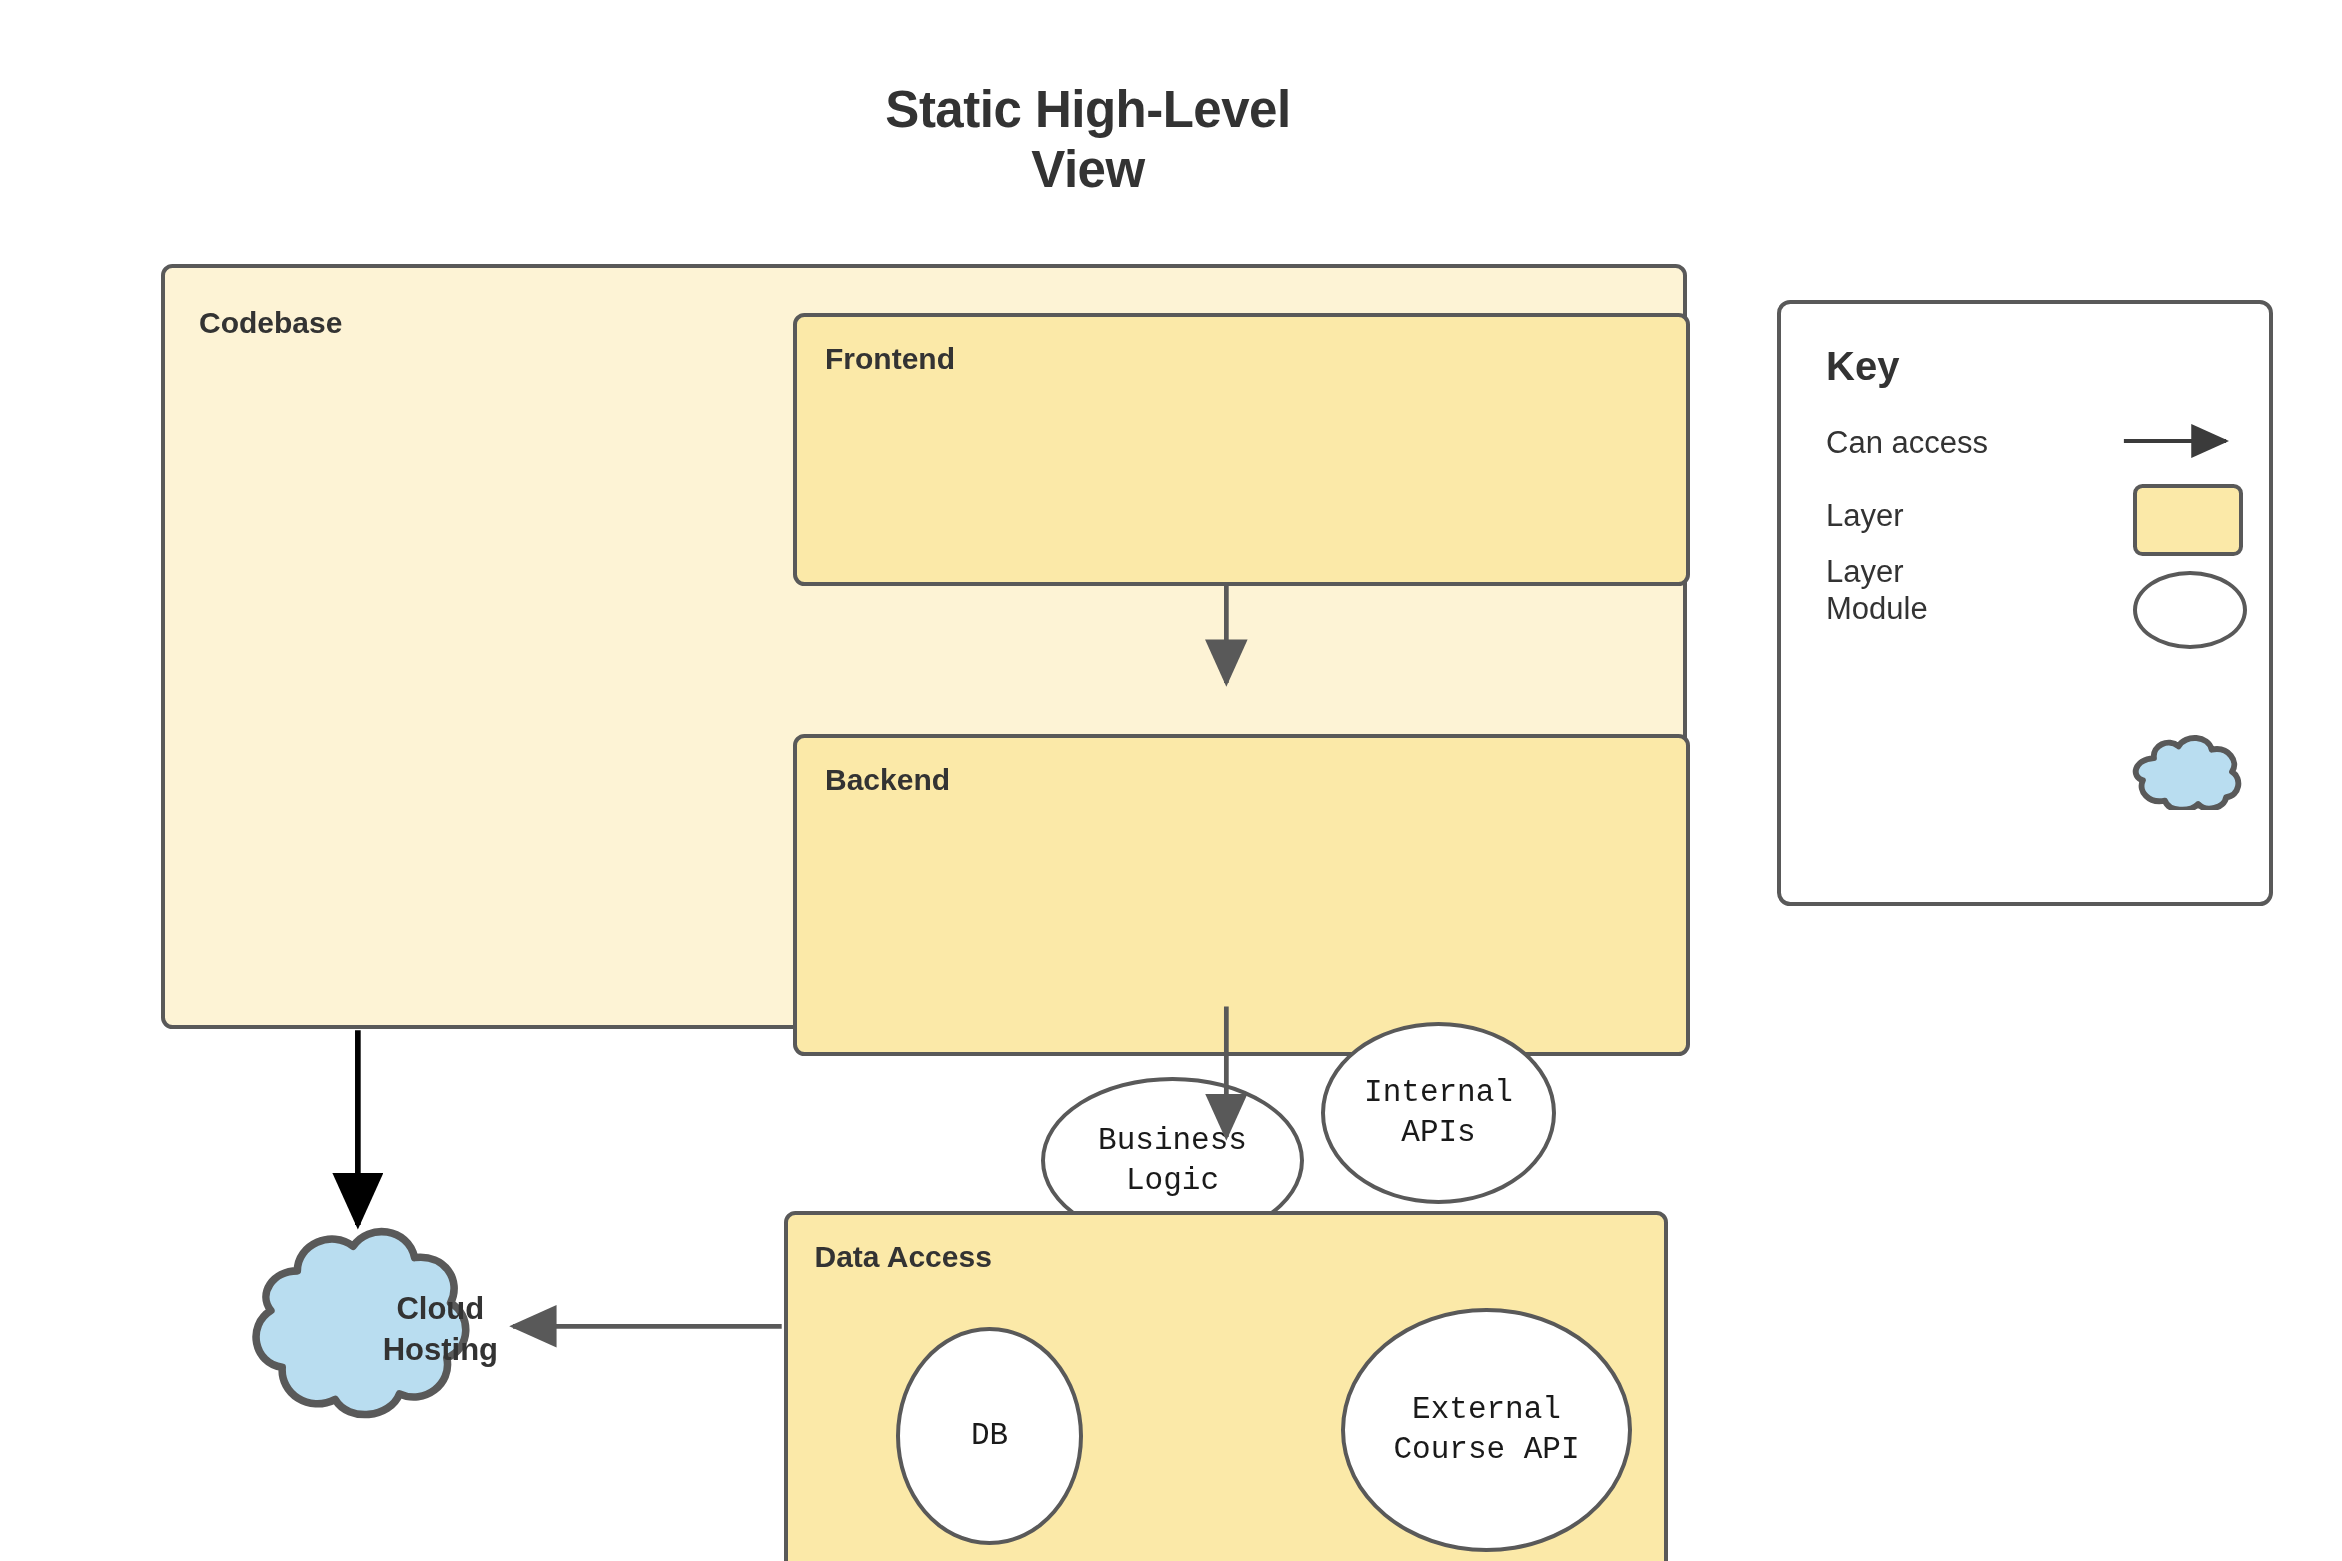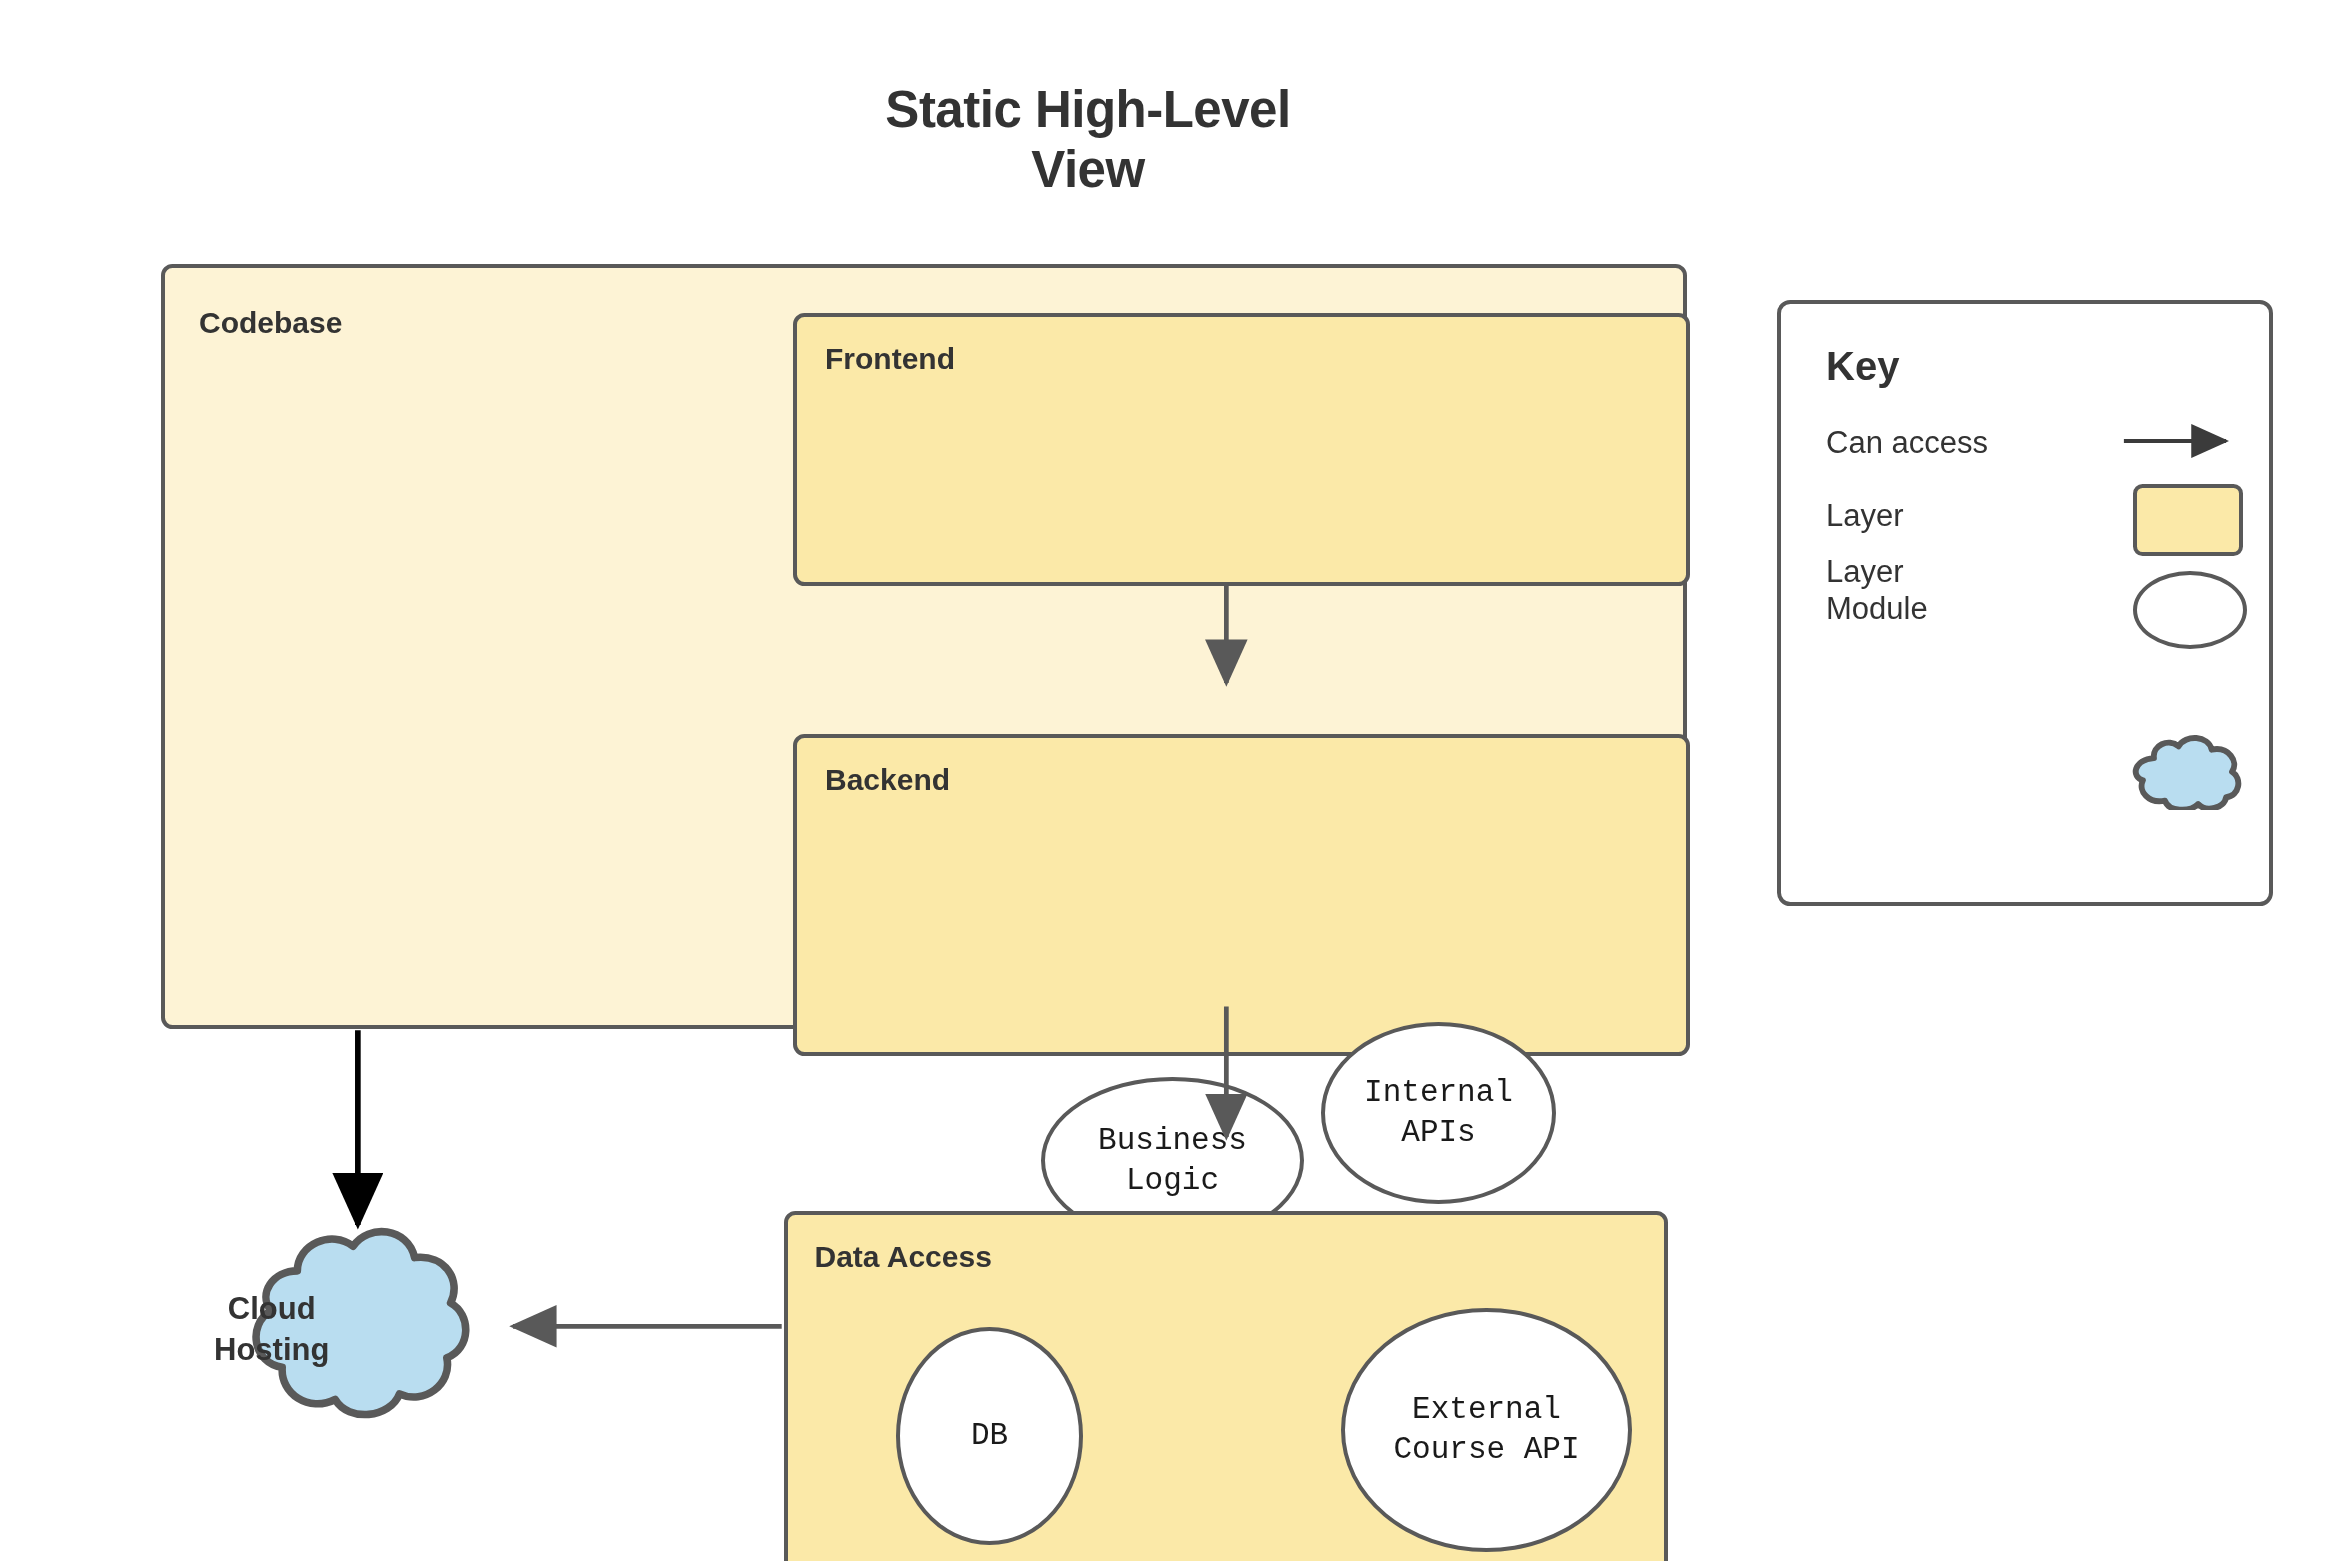--- a/index.html
+++ b/index.html
@@ -107,21 +107,21 @@
     position: absolute;
     left: 214px; top: 1200px;
     width: 284px; height: 227px;
   }
   #cloud-hosting-label {
     position: absolute;
     left: 0; top: 0;
     width: 284px; height: 227px;
     display: flex;
     align-items: center;
-    justify-content: flex-start;
+    justify-content: flex-end;
     text-align: center;
     font-size: 31px;
     font-weight: bold;
     line-height: 1.3;
     color: #333333;
     pointer-events: none;
   }
 
   
   #key-box {

